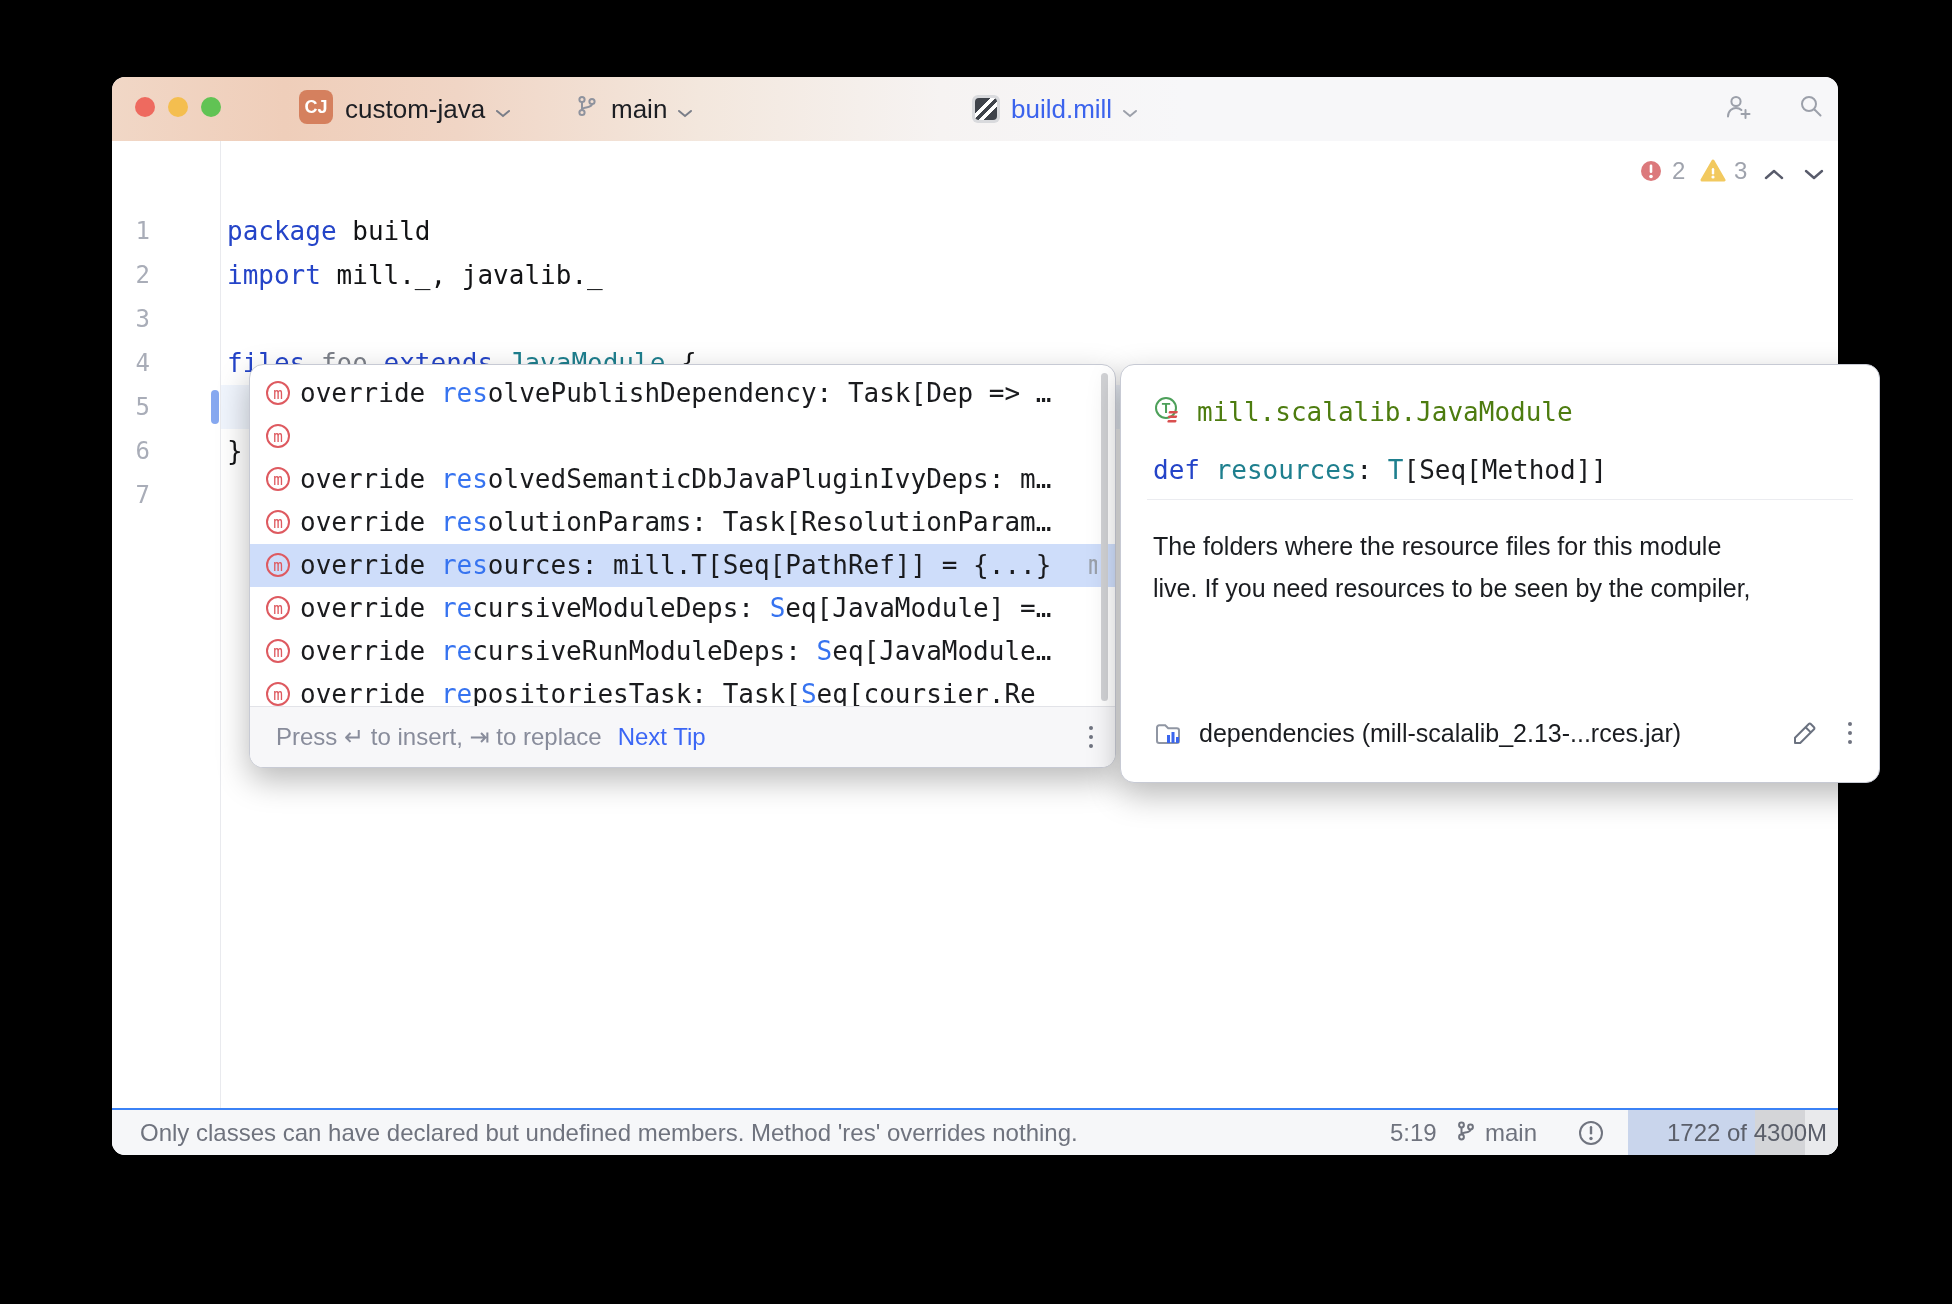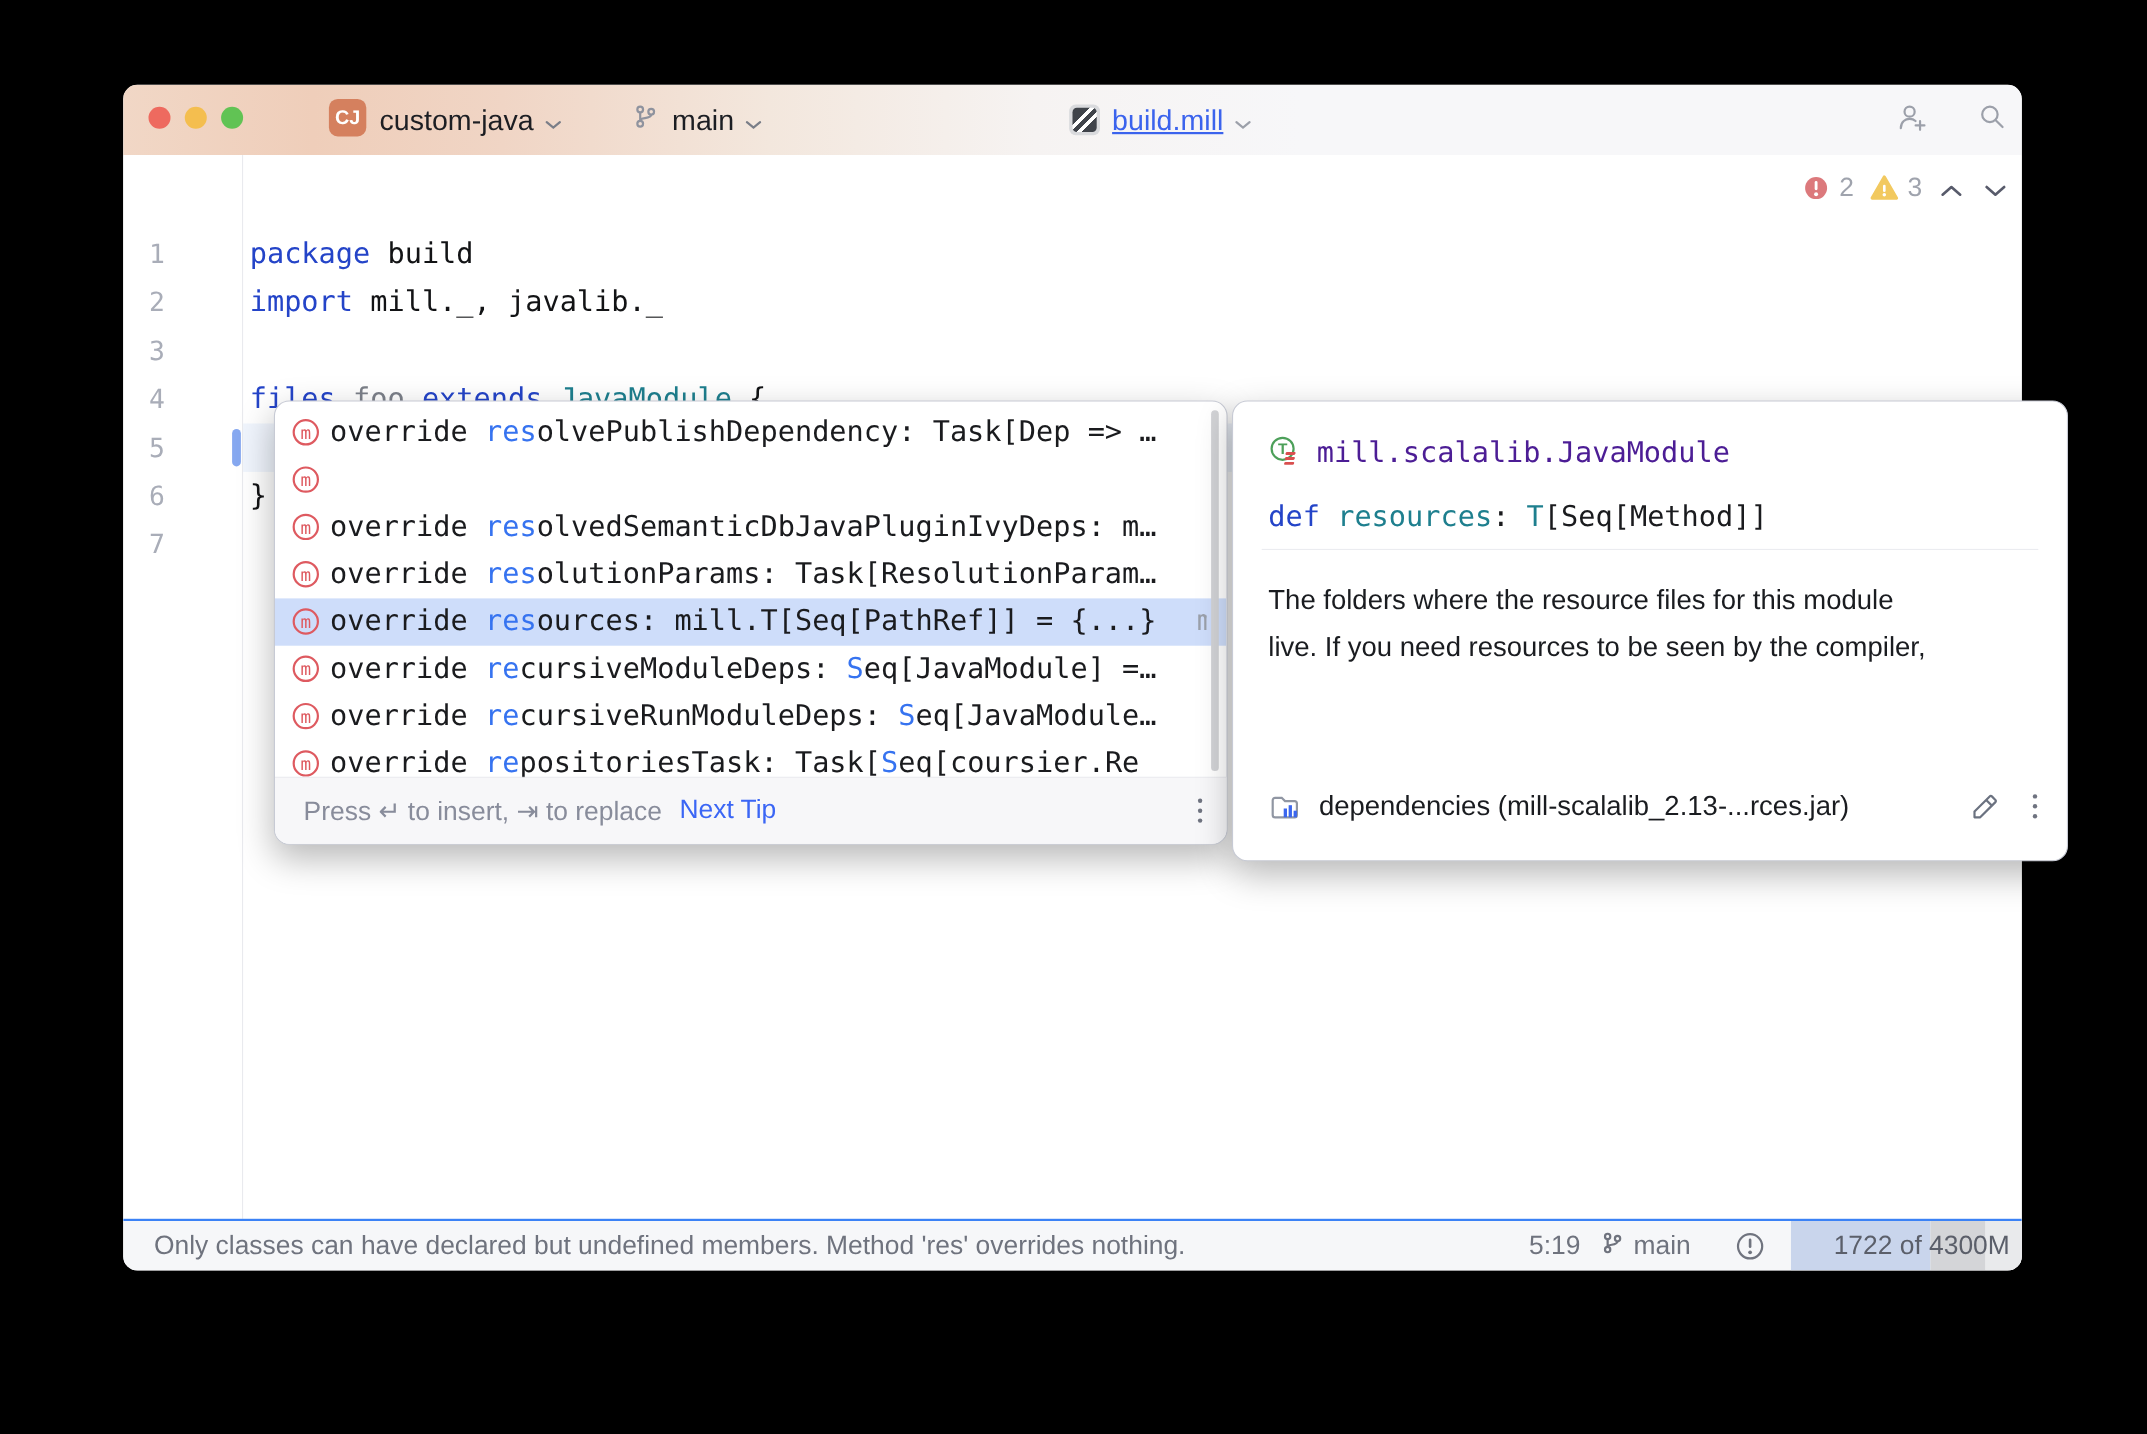--- a/index.html
+++ b/index.html
@@ -8,21 +8,21 @@
   .window{position:absolute;left:112px;top:77px;width:1726px;height:1078px;background:#fff;
           border-radius:13px;overflow:hidden;}
   
   .titlebar{position:absolute;left:0;top:0;width:100%;height:64px;
     background:linear-gradient(90deg,#F1D7C6 0%,#EFCEBA 10%,#F0D5C5 20%,#F3E7DD 34%,#F6F3F2 48%,#F7F7F9 62%,#F7F7F9 100%);}
   .tl{position:absolute;top:20px;width:20px;height:20px;border-radius:50%;}
   .proj-badge{position:absolute;left:187px;top:13px;width:34px;height:34px;border-radius:8px;background:#D5805E;
     color:#fff;font-weight:bold;font-size:18px;display:flex;align-items:center;justify-content:center;}
   .tb-text{position:absolute;top:0;height:64px;display:flex;align-items:center;font-size:26px;color:#1C1E23;}
   .chev{display:inline-block;margin-left:10px;}
-  .blue-file{color:#3B63ED;text-decoration:underline;}
+  .blue-file{color:#3B63ED;}
   .icon-btn{position:absolute;top:16px;}
   
   .editor{position:absolute;left:0;top:64px;width:100%;height:969px;background:#fff;}
   .gutter-sep{position:absolute;left:108px;top:64px;bottom:45px;width:1px;background:#E9EAEE;}
   .curline{position:absolute;left:109px;top:244px;width:1617px;height:44px;background:#F0F5FD;}
   .lnum{position:absolute;left:0;width:38px;text-align:right;height:44px;line-height:44px;
         font-family:"DejaVu Sans Mono",monospace;font-size:24px;color:#A9ADB8;}
   .cline{position:absolute;left:115px;height:44px;line-height:44px;white-space:pre;
          font-family:"DejaVu Sans Mono",monospace;font-size:26px;color:#121315;}
   .kw{color:#2444C8;} .muted{color:#7C8089;} .ttype{color:#1E7F8E;} .fn{color:#1E7F8E;}
@@ -55,21 +55,21 @@
   .mm{color:#3673F0;}
   .clip-frag{position:absolute;right:18px;top:0;height:43px;line-height:43px;width:9px;overflow:hidden;
              font-family:"DejaVu Sans Mono",monospace;font-size:26px;color:#9AA0AA;}
   .comp-thumb{position:absolute;right:7px;top:8px;bottom:66px;width:7px;border-radius:4px;background:#D2D3D6;}
   .comp-footer{position:absolute;left:0;right:0;bottom:0;height:60px;background:#F7F7F9;border-top:1px solid #E2E3E8;
                border-radius:0 0 13px 13px;display:flex;align-items:center;font-size:24px;color:#888C9B;}
   .dots{display:flex;flex-direction:column;gap:5px;}
   .dots i{width:4px;height:4px;border-radius:50%;background:#6F7380;}
   
   .doc-mono{font-family:"DejaVu Sans Mono",monospace;font-size:26px;white-space:pre;}
-  .doc-link{color:#4c1d95;}
+  .doc-link{color:#4d7c0f;}
   .doc-body{position:absolute;left:32px;top:160px;font-size:25px;color:#1A1C20;line-height:42px;}
   .chip{display:inline-block;background:#F1F2F4;border-radius:6px;padding:1px 10px;
         font-family:"DejaVu Sans Mono",monospace;font-size:24px;color:#3B66EE;}
   .doc-divider{position:absolute;left:26px;right:26px;top:134px;height:1px;background:#EBECF0;}
   .dep-row{position:absolute;left:0;right:0;top:352px;height:36px;}
 </style>
 </head>
 <body>
 
 <div class="canvas">

